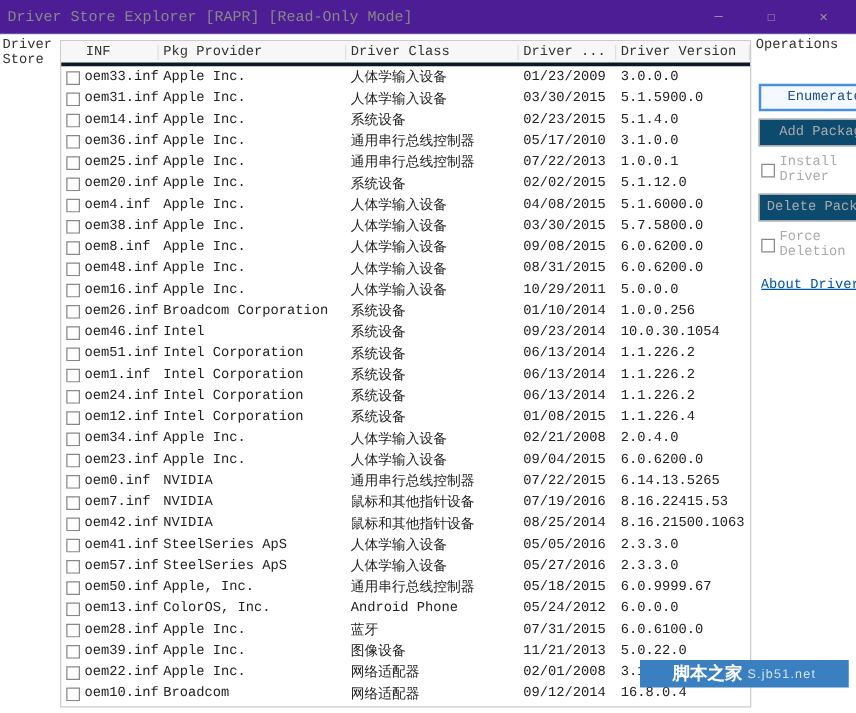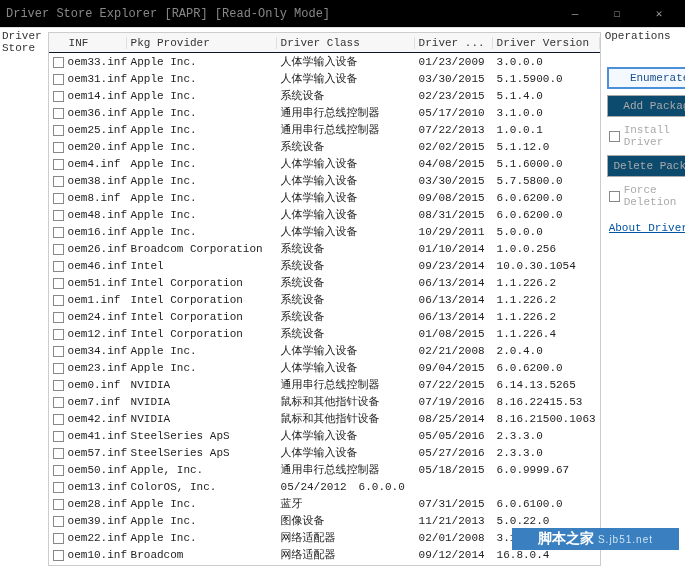--- a/index.html
+++ b/index.html
@@ -7,21 +7,21 @@
     font-family: "SimSun", "Courier New", monospace;
     font-size: 11px;
     background: #fff;
     width: 685px;
     height: 570px;
     overflow: hidden;
     position: relative;
   }
   .titlebar {
     height: 28px;
-    background: #000000;
+    background: #4c1d95;
     border-bottom: 1px solid #e0e0e0;
     display: flex;
     align-items: center;
     padding: 0 6px;
     color: #888;
     font-size: 12px;
   }
   .titlebar .title { flex: 1; }
   .win-controls { display: flex; gap: 2px; }
   .win-btn {
@@ -50,21 +50,21 @@
     justify-content: flex-end;
   }
   .pane-label {
     font-size: 11px;
     color: #333;
     margin: 2px 0 2px 2px;
   }
   .list-header {
     display: flex;
     background: #f7f7f7;
-    border-bottom: 1px solid #0f172a;
+    border-bottom: 3px solid #0f172a;
     font-size: 11px;
     color: #333;
     height: 20px;
     align-items: center;
   }
   .list-header > div {
     padding: 0 4px;
     border-right: 1px solid #e0e0e0;
     overflow: hidden; white-space: nowrap;
   }
@@ -406,20 +406,21 @@
             <div class="col-class">通用串行总线控制器</div>
             <div class="col-date">05/18/2015</div>
             <div class="col-ver">6.0.9999.67</div>
           </div>
           <div class="row">
             <div class="col-inf">
               <span class="chk"></span>
               <span>oem13.inf</span>
             </div>
             <div class="col-prov">ColorOS, Inc.</div>
+            <div class="col-class">Android Phone</div>
             <div class="col-date">05/24/2012</div>
             <div class="col-ver">6.0.0.0</div>
           </div>
           <div class="row">
             <div class="col-inf">
               <span class="chk"></span>
               <span>oem28.inf</span>
             </div>
             <div class="col-prov">Apple Inc.</div>
             <div class="col-class">蓝牙</div>

